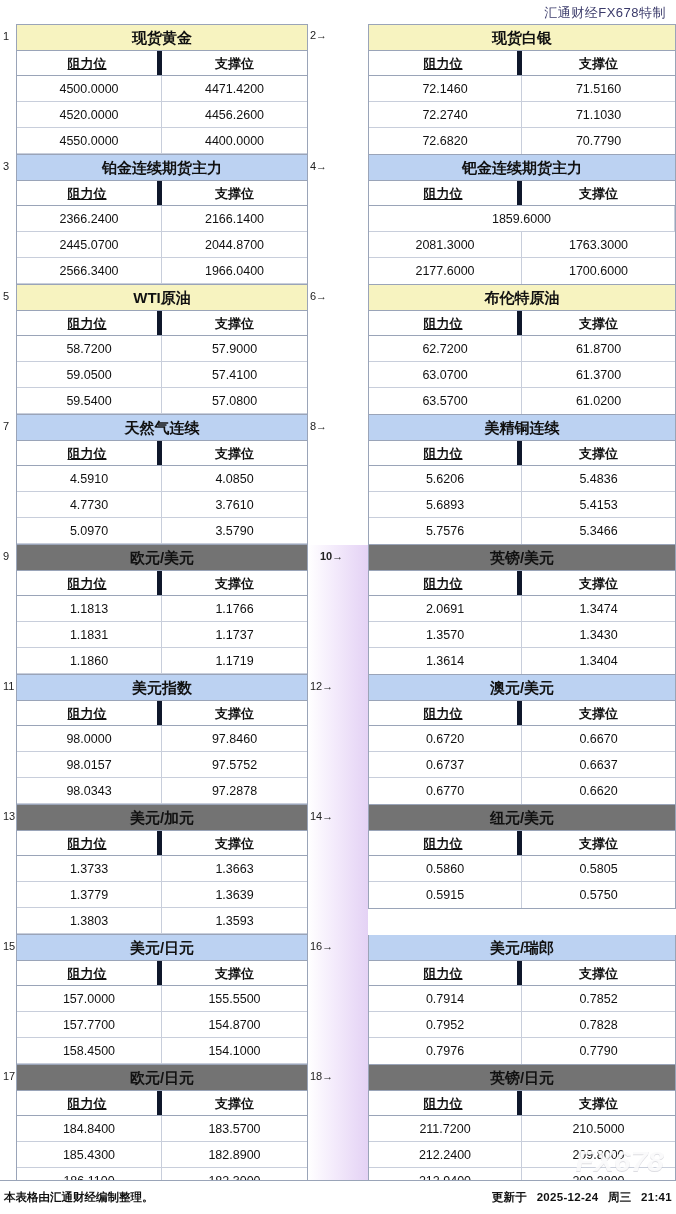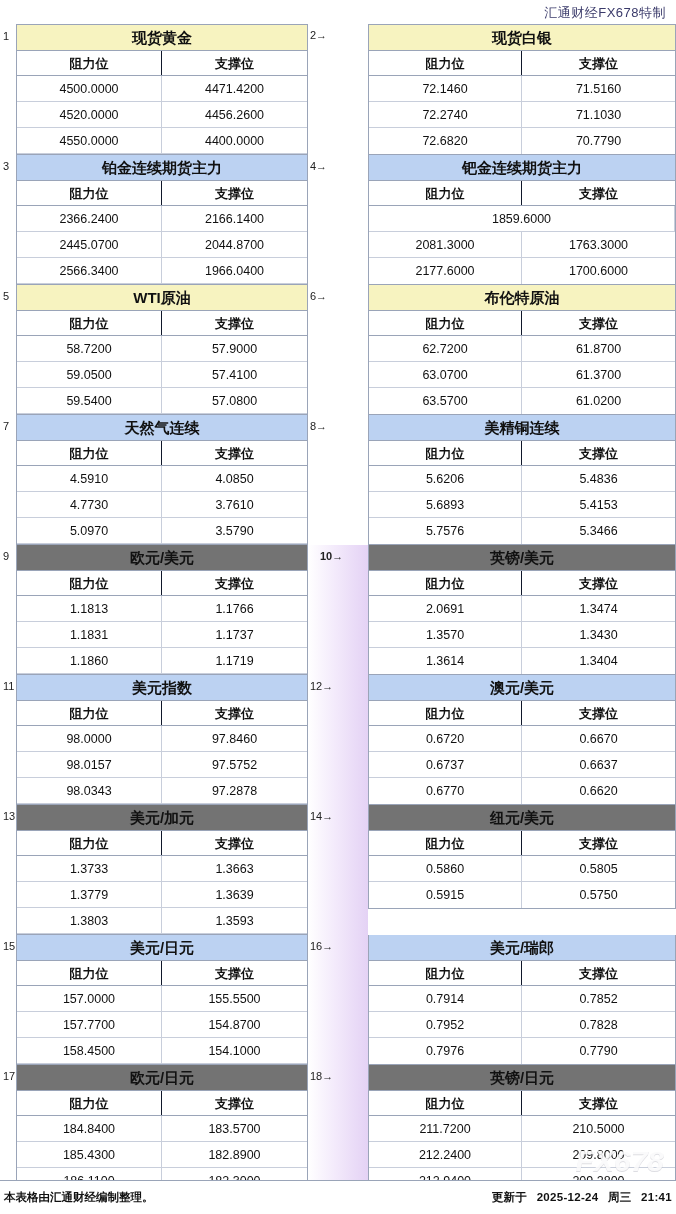--- a/index.html
+++ b/index.html
@@ -88,21 +88,21 @@
     background: #ffffff;
   }
   .b-head div {
     flex: 1 1 50%;
     text-align: center;
     line-height: 25px;
     font-size: 13px;
     font-weight: bold;
     color: #111;
   }
-  .b-head div:first-child { border-right: 1px solid #0f172a; }
+  .b-head div:first-child { border-right: 5px solid #0f172a; text-decoration: underline; }
   .b-row {
     display: flex;
     height: 26px;
     border-bottom: 1px solid #c8cedb;
     background: #ffffff;
   }
   .b-row:last-child { border-bottom: none; }
   .b-row div {
     flex: 1 1 50%;
     text-align: center;

